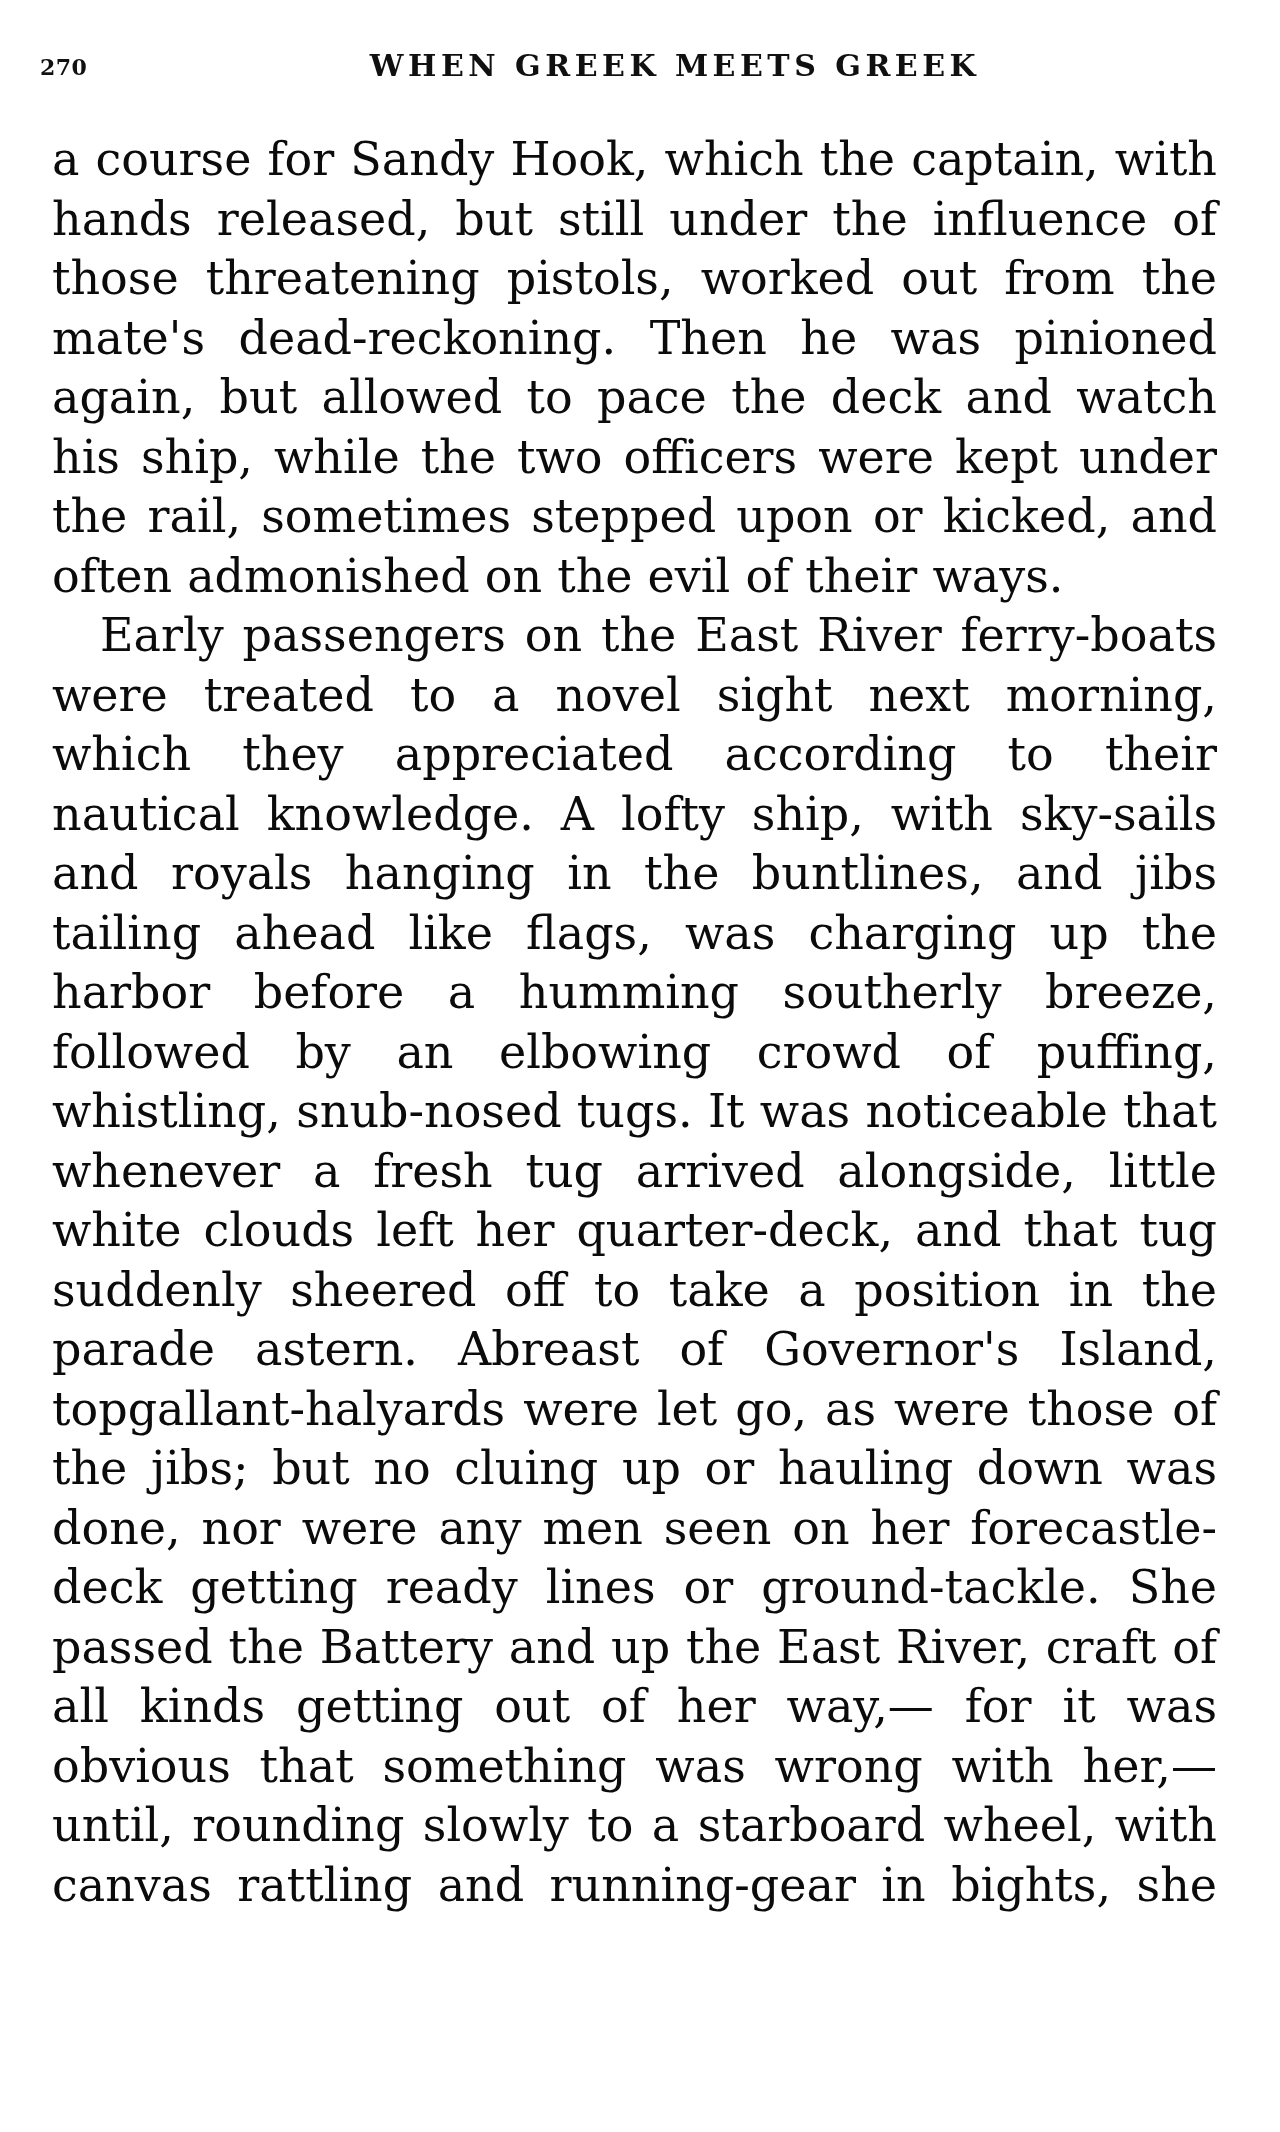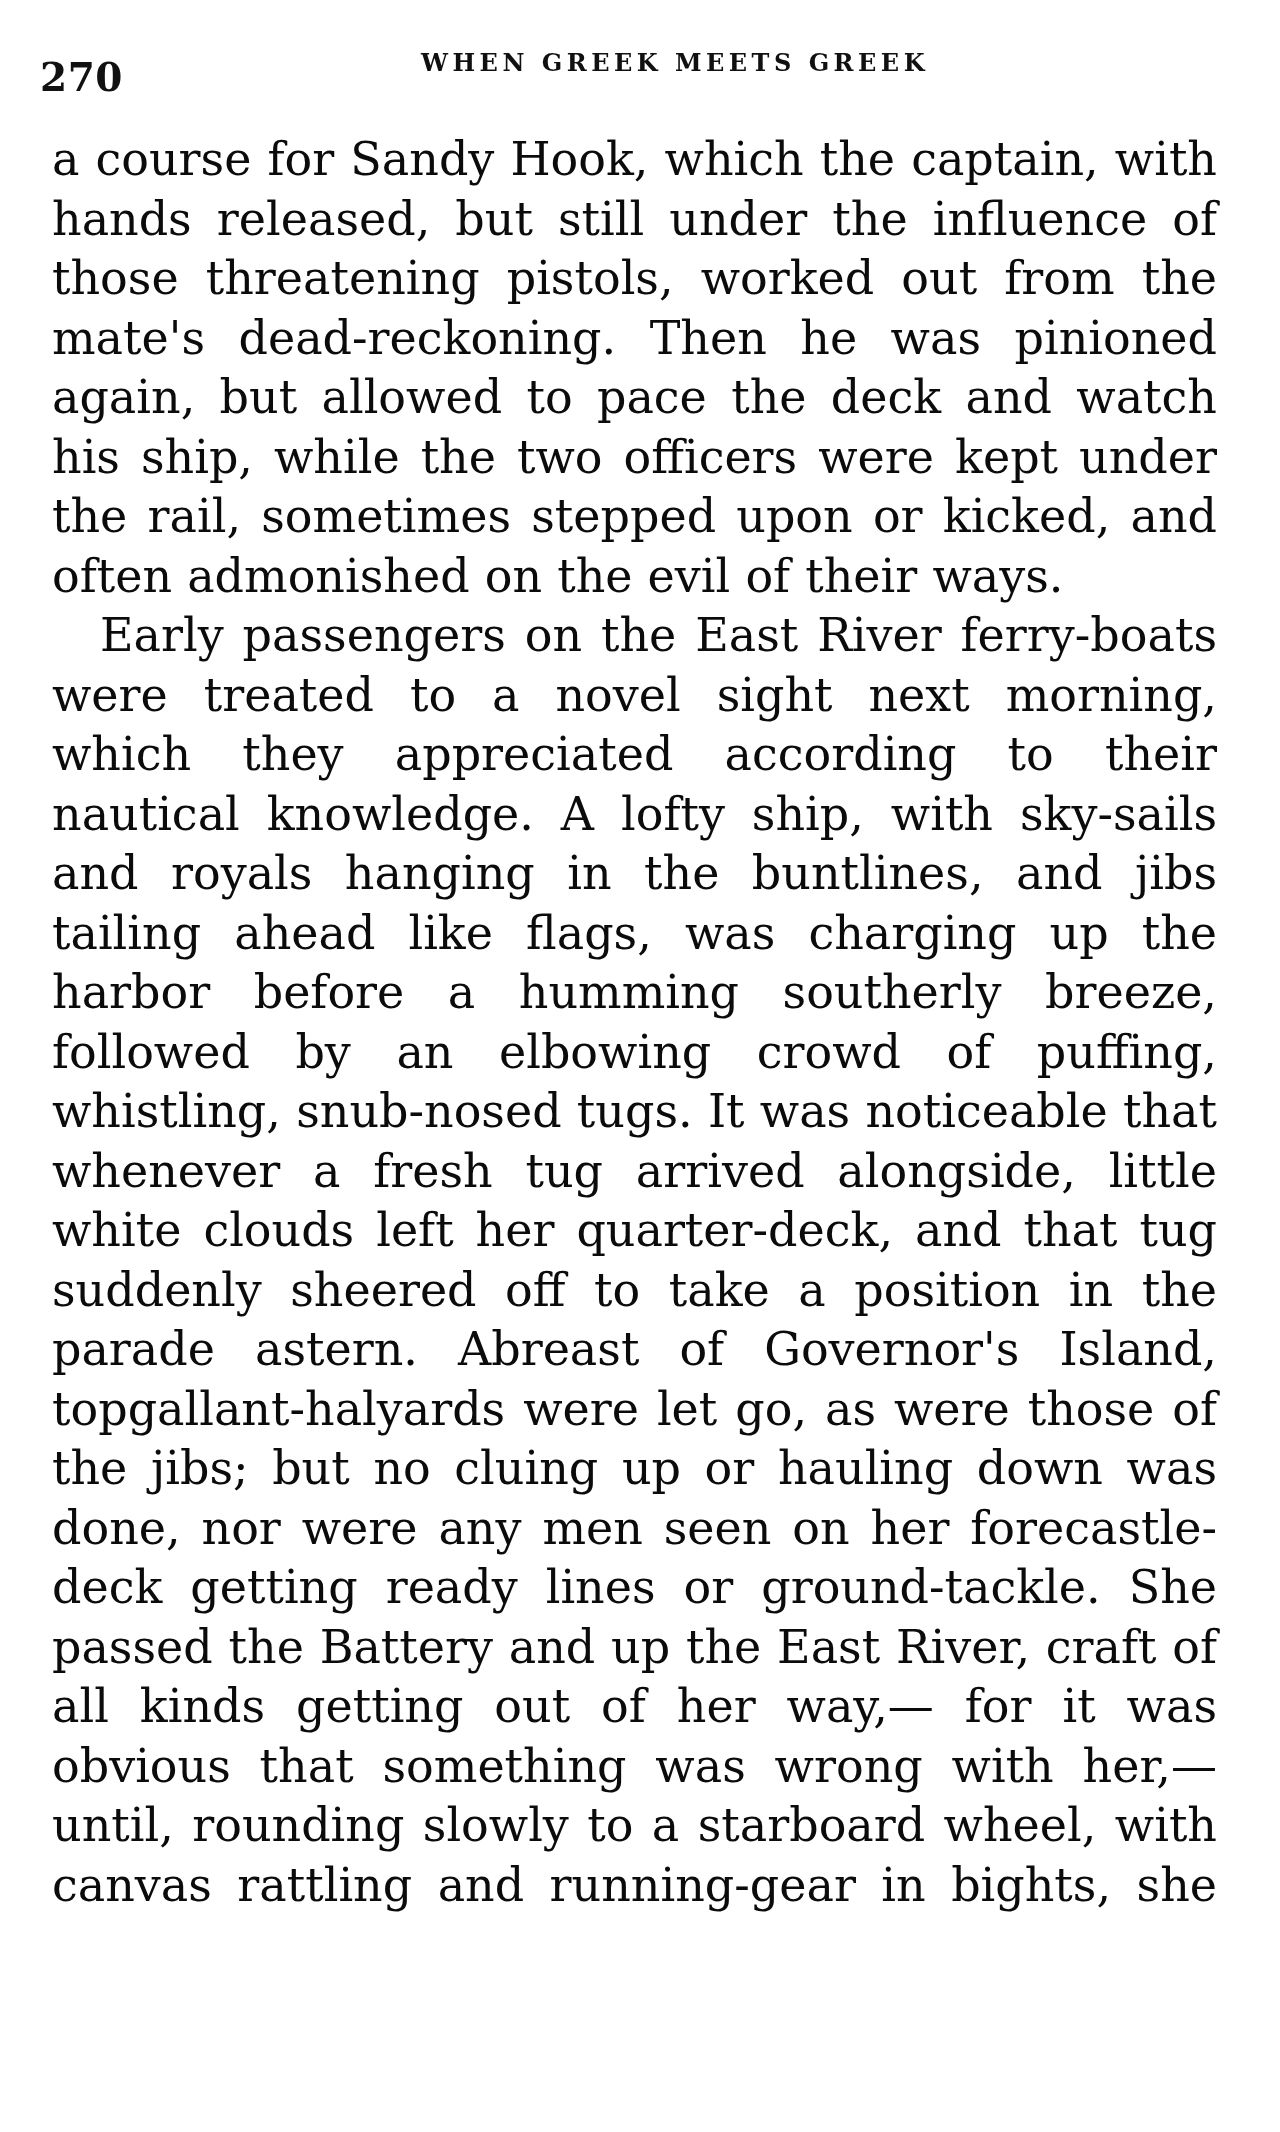--- a/index.html
+++ b/index.html
@@ -25,33 +25,33 @@
     position: relative;
     margin: 36px 0 0 0;
     height: 60px;
   }
   .folio {
     position: absolute;
     left: 40px;
     top: 18px;
     font-family: "DejaVu Serif", serif;
     font-weight: 700;
-    font-size: 39px;
+    font-size: 22px;
     letter-spacing: 0.5px;
     color: #111;
   }
   .running-head {
     position: absolute;
     left: 0;
     right: 0;
     top: 12px;
     text-align: center;
     font-family: "DejaVu Serif", serif;
     font-weight: 700;
-    font-size: 24px;
+    font-size: 30px;
     letter-spacing: 4.5px;
     color: #101010;
     padding-left: 70px;
   }
   .body-text {
     margin: 34px 52px 0 52px;
     width: 1165px;
   }
   .para {
     margin: 0;

